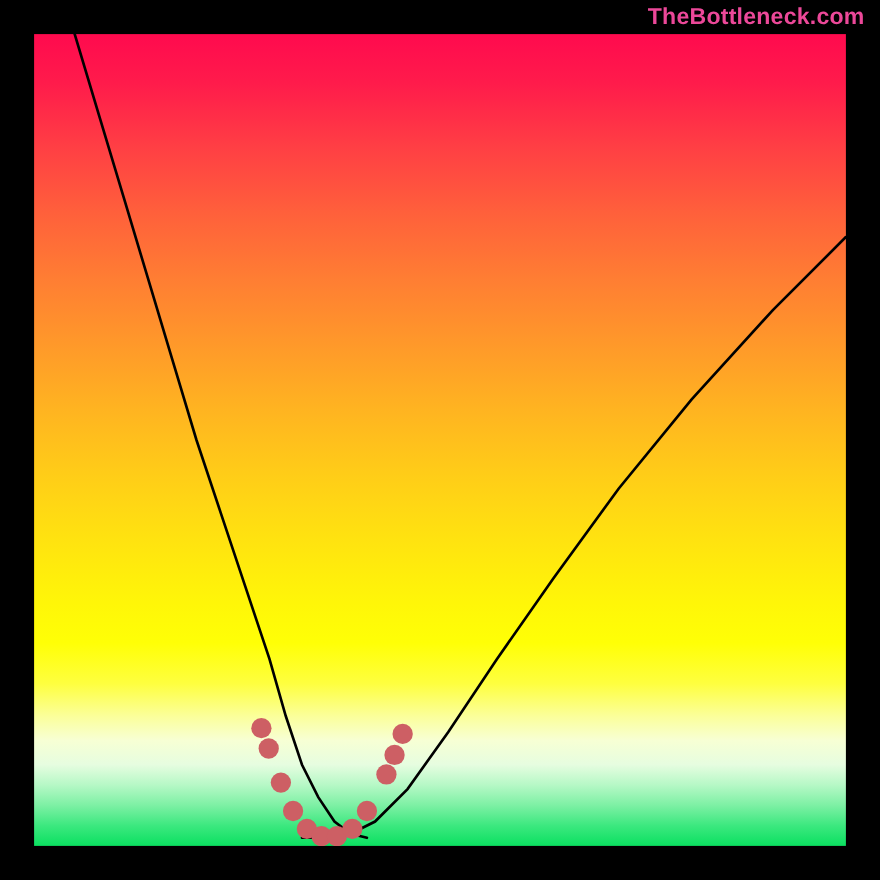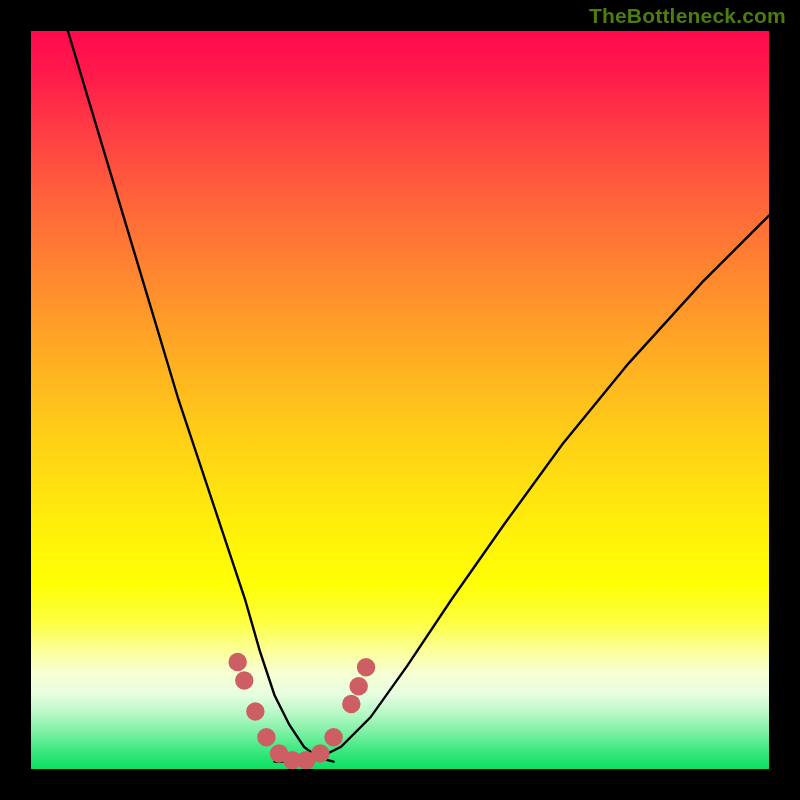--- a/index.html
+++ b/index.html
@@ -58,21 +58,21 @@
     width: 738px;
     height: 738px;
   }
   .watermark {
     position: absolute;
     top: 4px;
     right: 14px;
     font-family: Arial, Helvetica, sans-serif;
     font-size: 21px;
     font-weight: 600;
-    color: #4d7c0f;
+    color: #ec4899;
     letter-spacing: 0.2px;
   }
 </style>
 </head>
 <body>
 
 <div class="frame">
   <div class="plot-area">
     <div class="gradient"></div>
     <svg class="curves" viewBox="0 0 738 738" preserveAspectRatio="none">

